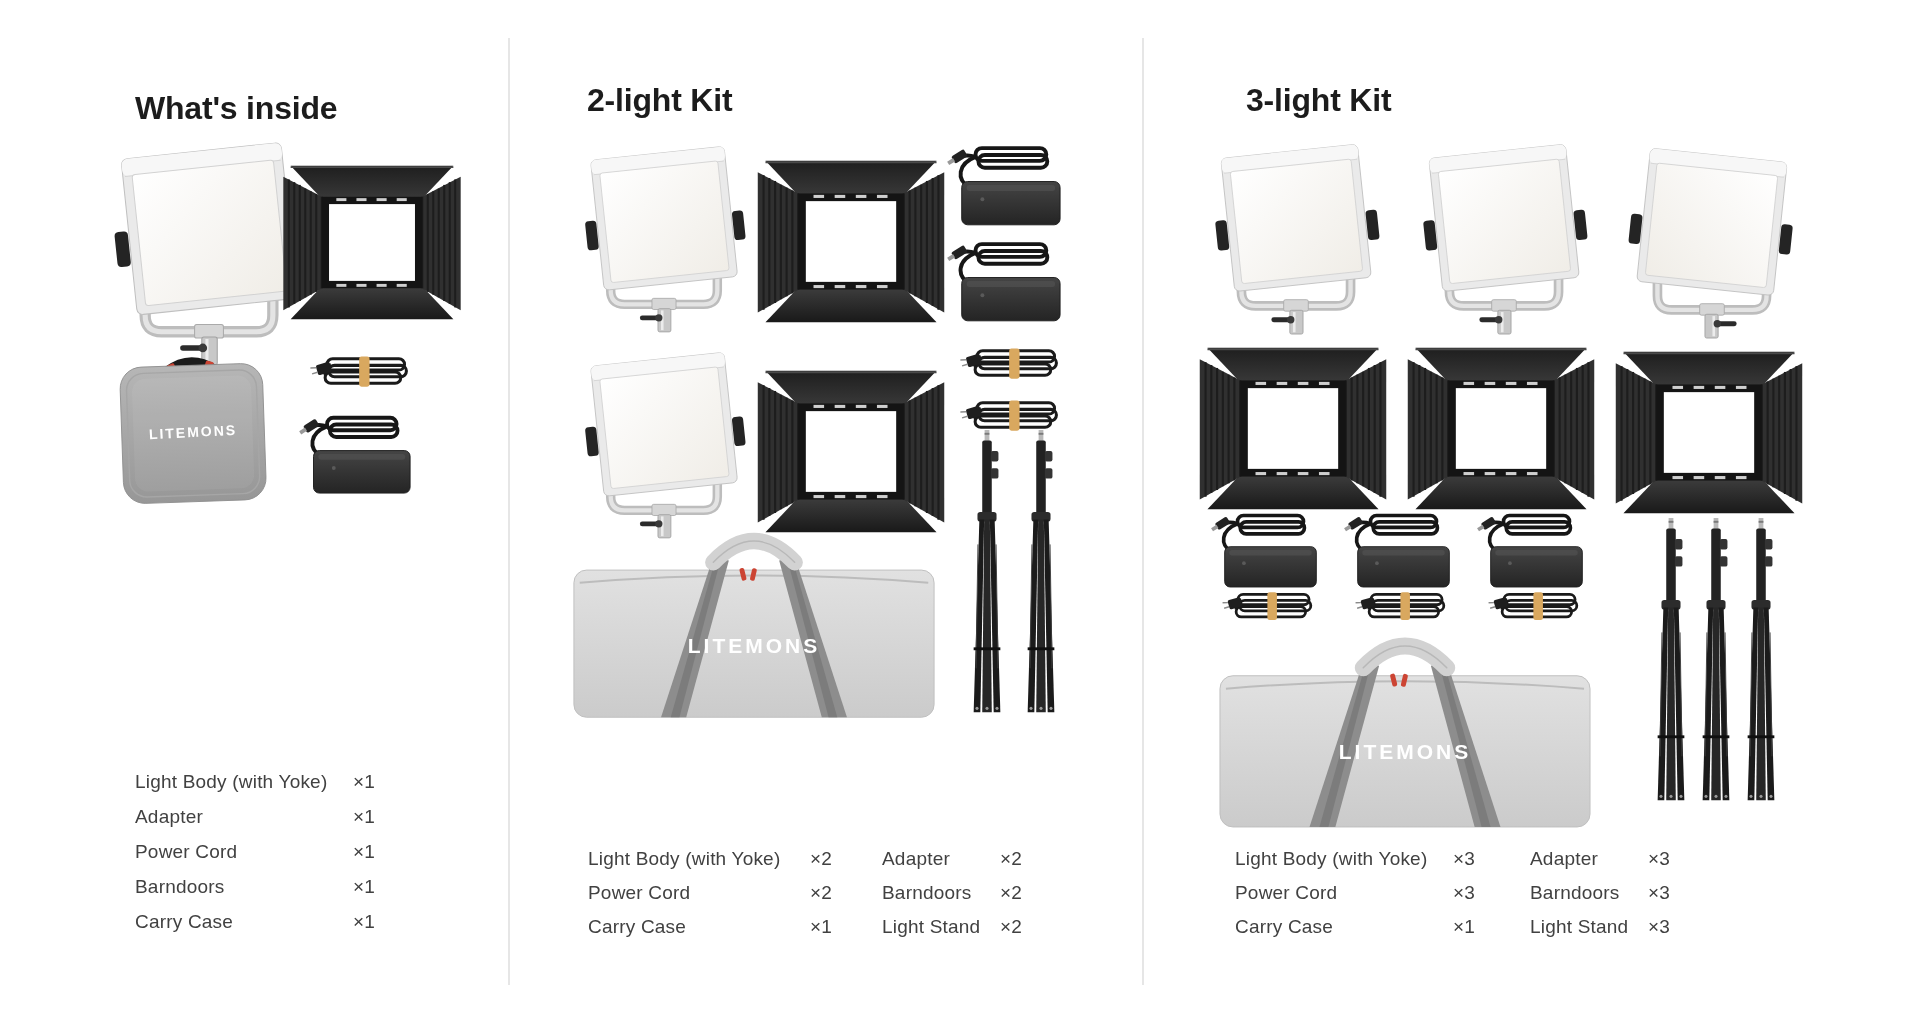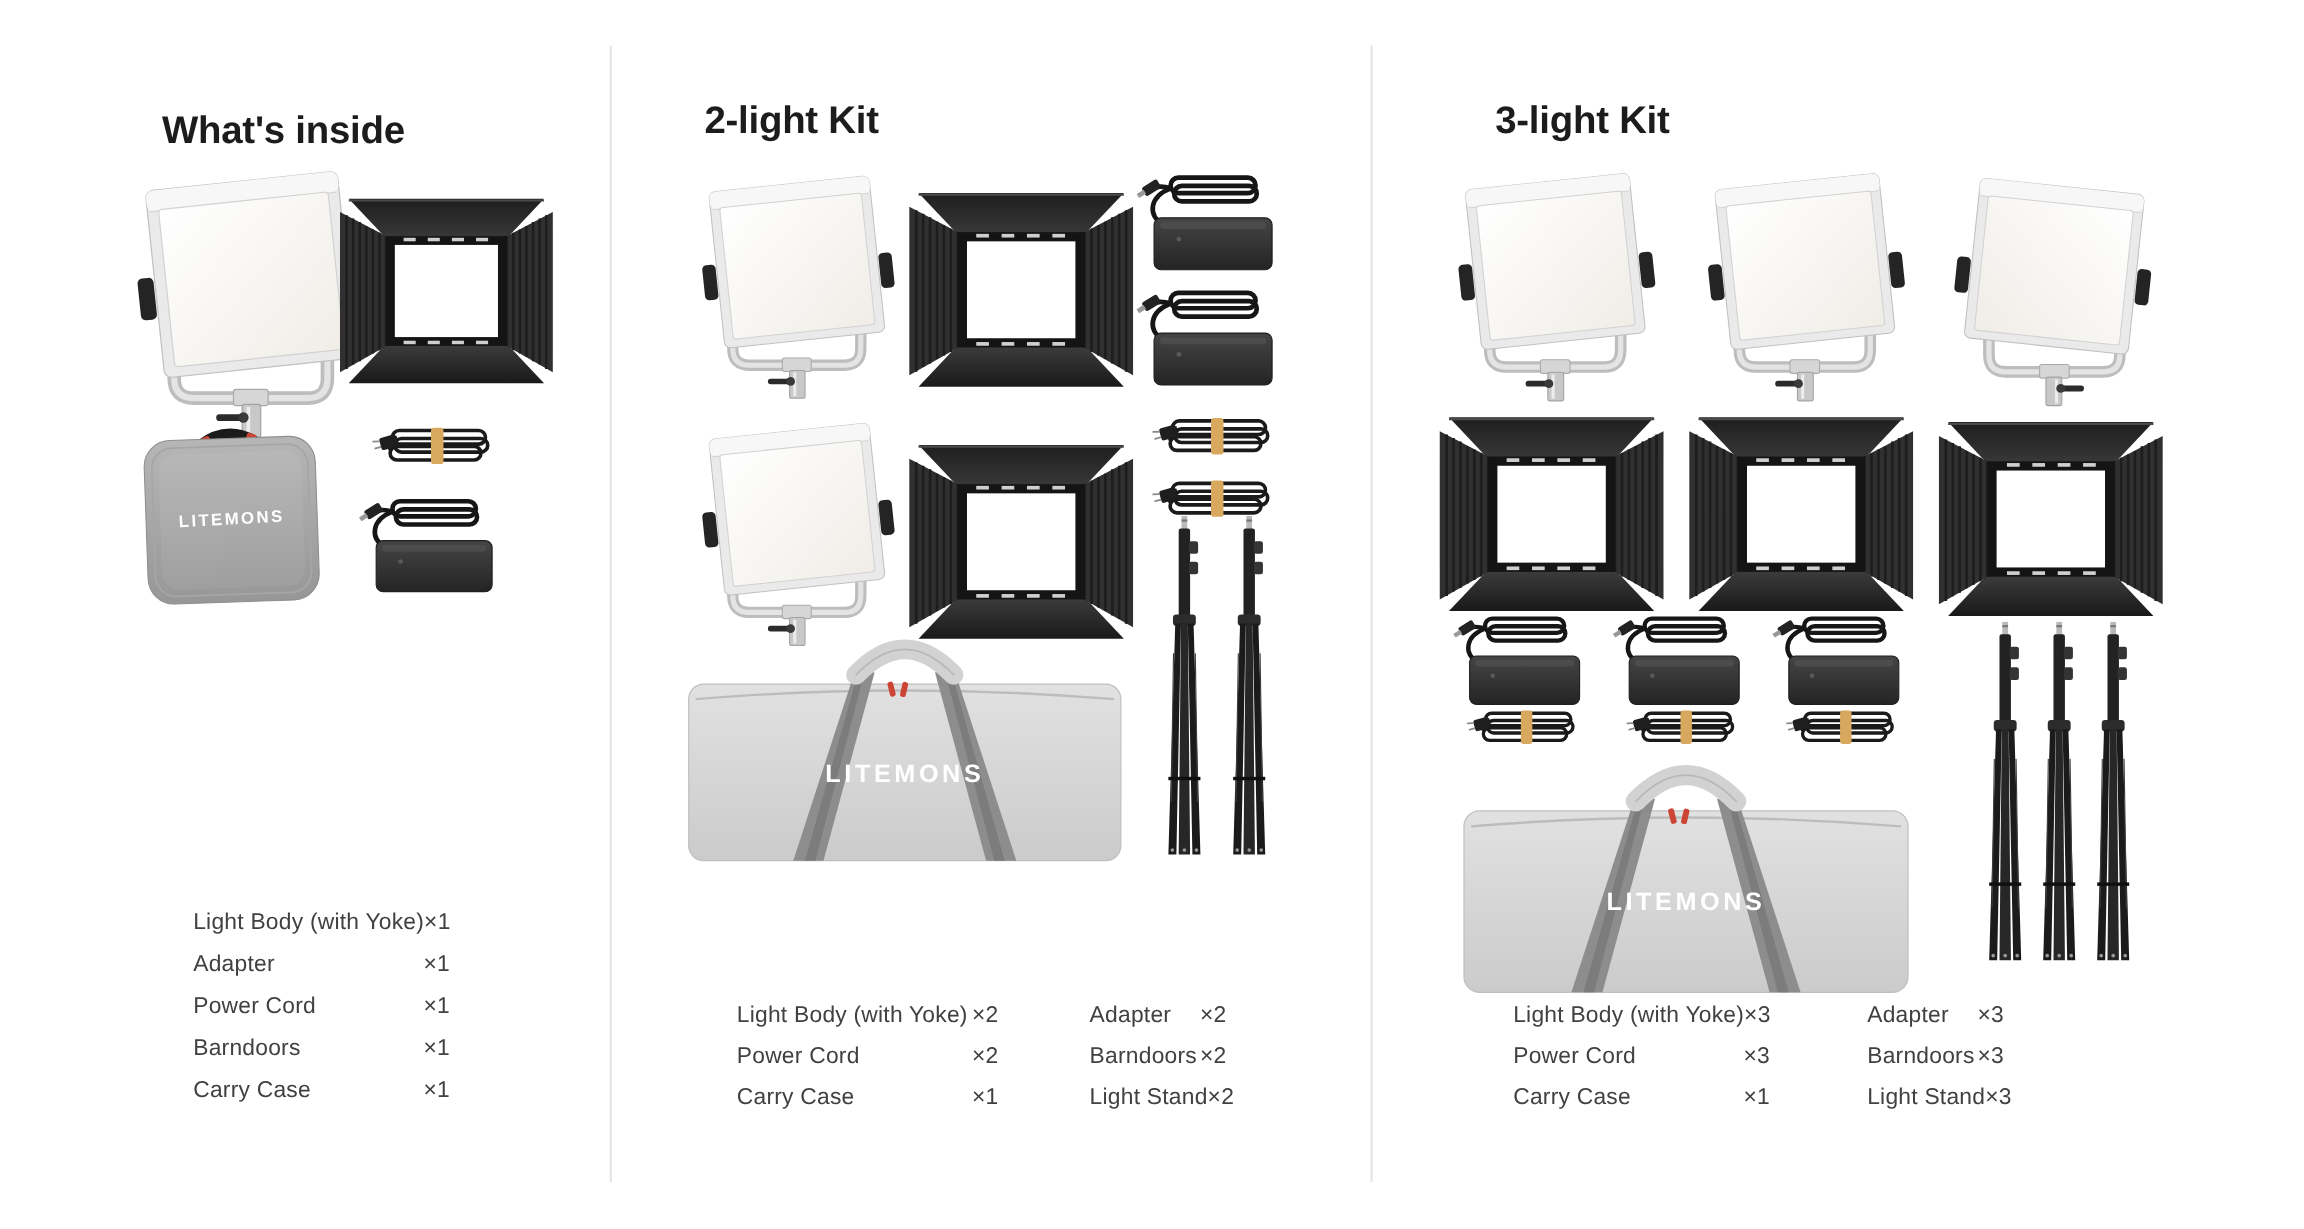--- a/index.html
+++ b/index.html
@@ -6,21 +6,21 @@
   .page {
     position:relative; width:1920px; height:1024px; background:#ffffff;
     font-family:"Liberation Sans", sans-serif; overflow:hidden;
   }
   .divider { position:absolute; top:38px; height:947px; width:2px; background:#e6e6e6; }
   .title {
     position:absolute; font-size:32px; font-weight:700; color:#1c1c1c;
     letter-spacing:-0.2px; white-space:nowrap;
   }
   .list { position:absolute; }
-  .row { display:flex; justify-content:space-between; align-items:flex-start; height:35px;margin-left:26px; }
+  .row { display:flex; justify-content:space-between; align-items:flex-end; height:35px; }
   .row.kit { height:34px; }
   .lbl, .qty { font-size:19px; color:#414141; letter-spacing:0.2px; white-space:nowrap; }
   .art { position:absolute; }
   .mirror { transform:scaleX(-1); }
   .logo {
     position:absolute; color:#ffffff; font-weight:700; text-align:center;
     white-space:nowrap;
   }
   .logo.case { font-size:14px; letter-spacing:2px; transform:rotate(-3deg); }
   .logo.bag  { font-size:21px; letter-spacing:3px; }

